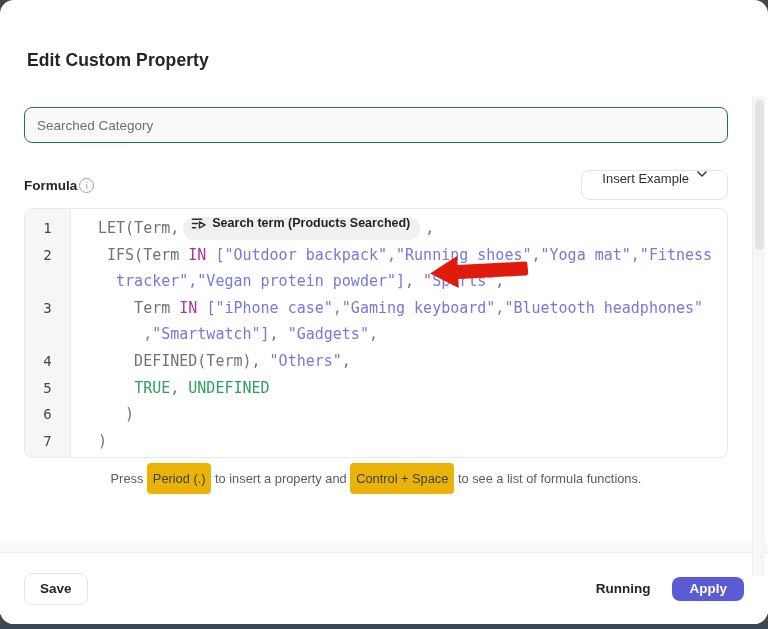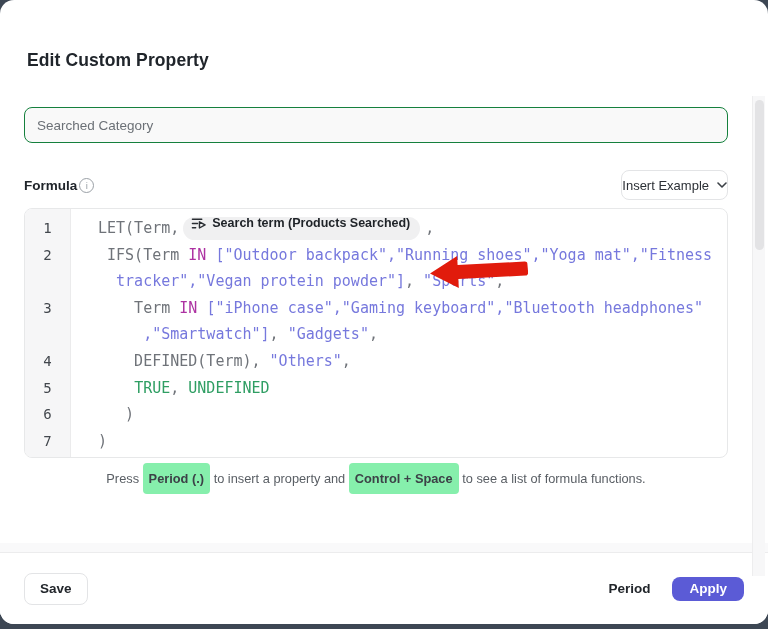--- a/index.html
+++ b/index.html
@@ -8,35 +8,35 @@
   .modal { position:absolute; left:0; top:0; right:0; bottom:5px; background:#ffffff; border-radius:14px; display:flex; flex-direction:column; overflow:hidden; }
   .hdr { height:72px; padding:26px 24px 0 27px; flex:none;margin-top:24px; }
   .title { font-size:17.5px; font-weight:700; color:#20252b; letter-spacing:.1px; }
   .content { flex:1; position:relative; padding:0 40px 0 24px; }
   .field-label { font-size:13.5px; font-weight:700; color:#20252b; }
   .name-label { margin-top:28px; }
   .name-input { margin-top:11px; width:704px; height:36px; background:#f9f9f9; border:1px solid #15803d; border-radius:8px; padding:0 12px; font-size:13.5px; color:#6b7076; font-family:"Liberation Sans",sans-serif; outline:none; display:block; }
   .formula-row { margin-top:27px; height:30px; display:flex; align-items:center; justify-content:space-between; width:704px; }
   .formula-label-wrap { display:flex; align-items:center; gap:2px; }
   .info-icon { width:15px; height:15px; border:1.2px solid #9aa0a6; border-radius:50%; color:#9aa0a6; font-size:9.5px; display:inline-flex; align-items:center; justify-content:center; font-style:normal; }
-  .insert-btn { height:30px; background:#fff; border:1px solid #e3e4e6; border-radius:8px; padding:0 0; display:inline-flex; align-items:center; gap:8px; font-size:13px; font-weight:500; color:#2c3036; cursor:pointer; font-family:"Liberation Sans",sans-serif; }
+  .insert-btn { height:30px; background:#fff; border:1px solid #e3e4e6; border-radius:8px; padding:0 20px; display:inline-flex; gap:8px; font-size:13px; font-weight:500; color:#2c3036; cursor:pointer; font-family:"Liberation Sans",sans-serif; }
   .editor { margin-top:8px; width:704px; height:250px; border:1px solid #e7e8e9; border-radius:8px; display:flex; overflow:hidden; background:#fff; }
   .gutter { width:46px; flex:none; background:#f6f6f7; border-right:1px solid #ebebec; padding-top:6px; }
   .ln { height:26.6px; line-height:26.6px; text-align:center; font-family:"DejaVu Sans Mono", monospace; font-size:14px; color:#42474d; }
   .code-area { flex:1; padding:6px 8px 0 27px; overflow:hidden; }
   .cl { height:26.6px; line-height:26.6px; white-space:pre; font-family:"DejaVu Sans Mono", monospace; font-size:15px; }
   .tk-plain { color:#6f7379; }
   .tk-kw { color:#ad32a2; }
   .tk-str { color:#7678dd; }
   .tk-green { color:#2f9e63; }
   .chip { display:inline-flex; align-items:center; gap:6px; height:23px; background:#f0f0f1; border-radius:12px; padding:0 10px 10px 8px; margin:0 5px 0 4px; vertical-align:middle; cursor:pointer; }
   .chip-label { font-family:"Liberation Sans",sans-serif; font-size:12.5px; font-weight:600; color:#1e2227; white-space:nowrap; }
   .arrow-wrap { position:absolute; left:428px; top:156px; width:100px; height:40px; pointer-events:none; }
   .hint { margin-top:13px; width:704px; text-align:center; font-size:12.8px; color:#595e64; }
-  .kbd { background:#86efac; border-radius:4px; padding:8px 6px; color:#3c4147; font-weight:700; }
+  .kbd { background:#eab308; border-radius:4px; padding:8px 6px; color:#3c4147; font-weight:400; }
   .scrollbar-track { position:absolute; right:3px; top:0; width:13px; height:480px; background:#f7f7f8; border-left:1px solid #ededee; }
   .scrollbar-thumb { position:absolute; left:2px; top:4px; width:9px; height:150px; background:#e3e3e5; border-radius:5px; }
   .footer { height:72px; flex:none; border-top:1px solid #ececed; box-shadow:0 -9px 0 #f9f9fa; display:flex; align-items:center; justify-content:space-between; padding:0 24px; background:#fff; }
   .btn { font-family:"Liberation Sans",sans-serif; font-size:13.5px; font-weight:600; border-radius:8px; cursor:pointer; }
   .btn-save { height:32px; padding:0 15px; background:#fff; border:1px solid #e3e4e6; color:#22262b; }
   .btn-cancel { background:none; border:none; color:#22262b; padding:0; }
   .btn-apply { height:24px; padding:0 17px; background:#5b5bd6; border:none; color:#ffffff; }
   .footer-right { display:flex; align-items:center; gap:22px; }
 </style>
 </head>
@@ -110,18 +110,18 @@
     </div>
 
     <div class="scrollbar-track">
       <div class="scrollbar-thumb"></div>
     </div>
   </div>
 
   <div class="footer">
     <button class="btn btn-save">Save</button>
     <div class="footer-right">
-      <button class="btn btn-cancel">Period</button>
+      <button class="btn btn-cancel">Running</button>
       <button class="btn btn-apply">Apply</button>
     </div>
   </div>
 
 </div>
 
 </body></html>

